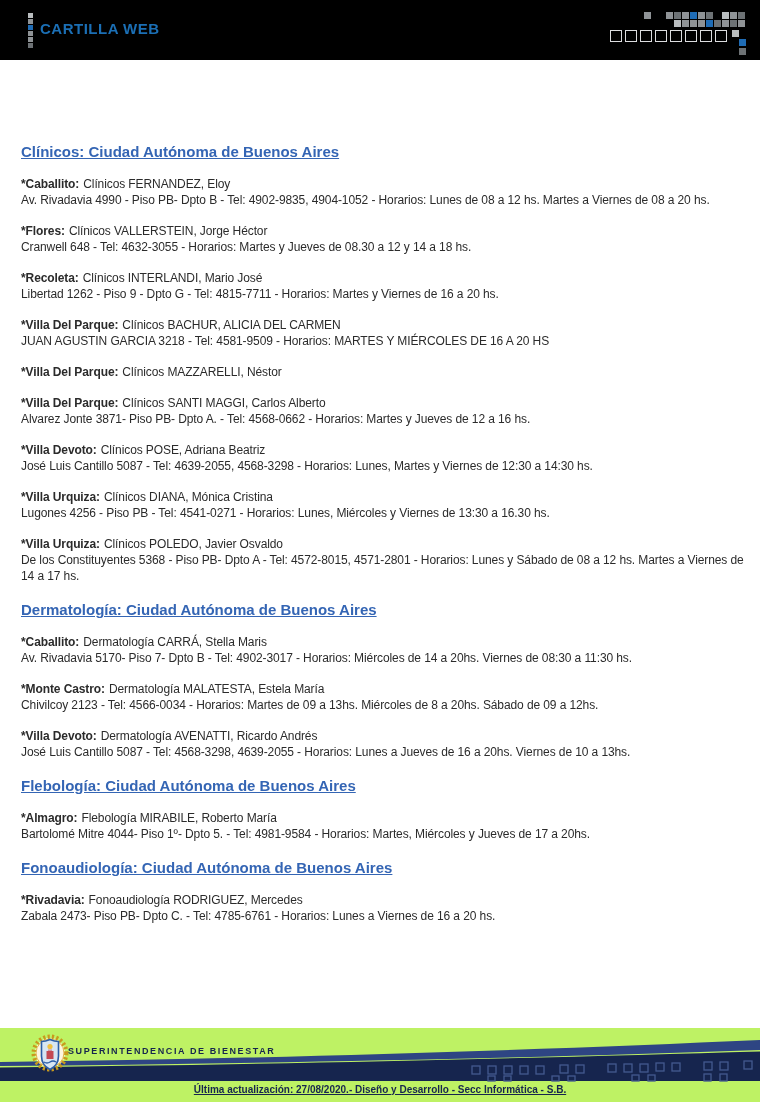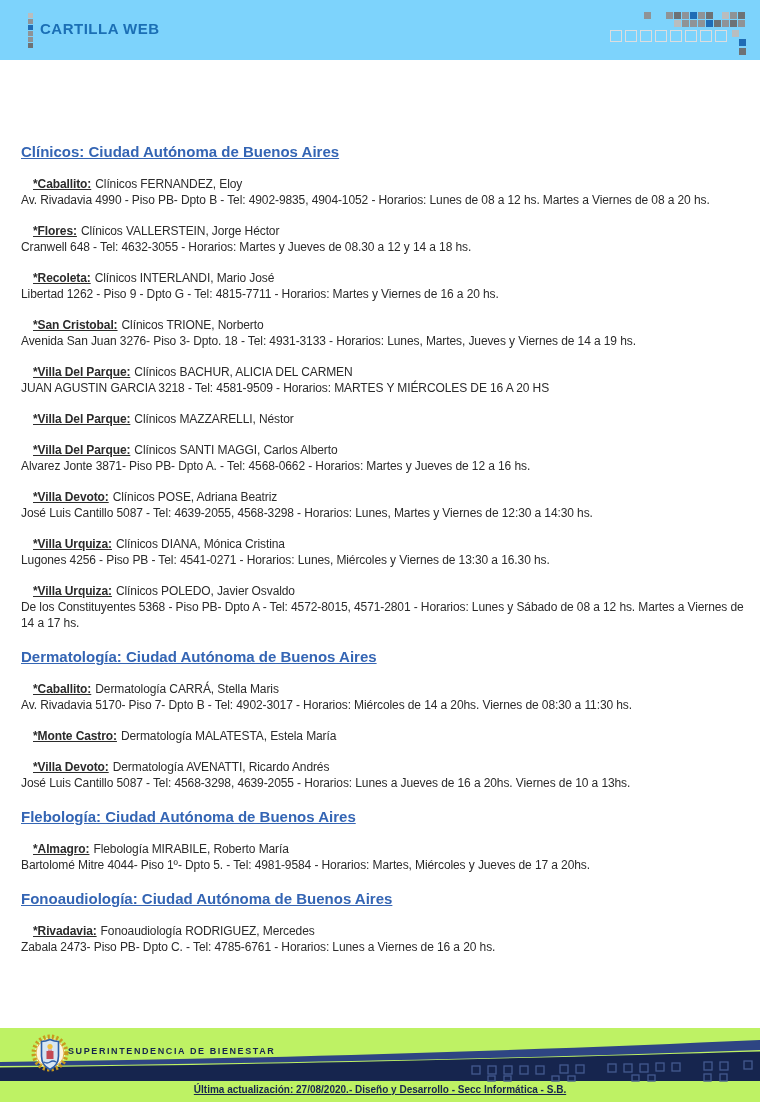--- a/index.html
+++ b/index.html
@@ -10,42 +10,42 @@
     --text-color:#2b2b2b;
   }
   *{box-sizing:border-box;}
   html,body{margin:0;padding:0;}
   body{
     width:760px;height:1102px;position:relative;overflow:hidden;
     background:#ffffff;color:var(--text-color);
     font-family:"Liberation Sans","DejaVu Sans",sans-serif;
   }
   
-  .header{position:relative;height:60px;background:#7dd3fc;}
+  .header{position:relative;height:60px;background:#000000;}
   .hdr-strip{position:absolute;top:13px;left:28px;width:5px;height:36px;}
   .hdr-strip span{position:absolute;left:0;width:5px;height:5px;}
   .page-title{
     position:absolute;left:40px;top:20px;margin:0;
     font-size:15px;font-weight:bold;letter-spacing:.5px;color:var(--brand-blue);
   }
   .hdr-mosaic{position:absolute;top:12px;right:12px;width:138px;height:46px;}
   .sq{position:absolute;width:7px;height:7px;}
   .c-g{background:#8f9396;} .c-G{background:#6d7275;} .c-l{background:#b9bdbf;}
   .c-b{background:#1f6cb5;}
   .c-o{width:12px;height:12px;background:transparent;border:1px solid #dcdddf;}
   
   .content{padding:83px 10px 0 21px;}
   .section-title{
     font-size:15px;line-height:17px;font-weight:bold;margin:17px 0 16px 0;
     color:var(--heading-blue);text-decoration:underline;cursor:pointer;
   }
   .spec-section:first-child .section-title{margin-top:0;}
   .entry{margin:0 0 15px 0;font-size:12px;line-height:16px;letter-spacing:-0.1px;}
   .entry p{margin:0;}
-  .hood{font-weight:bold;text-decoration:underline;margin-left:12px;}
+  .hood{font-weight:bold;}
   .doctor{margin-left:4px;}
   
   .footer{position:absolute;left:0;top:1028px;width:760px;height:74px;background:#bef264;}
   .swoosh{position:absolute;left:0;top:0;width:760px;height:54px;display:block;}
   .logo{position:absolute;left:30px;top:2px;width:40px;height:48px;}
   .org-name{
     position:absolute;left:68px;top:18px;margin:0;
     font-size:9px;font-weight:bold;letter-spacing:1.6px;color:var(--footer-navy);
     white-space:nowrap;
   }
@@ -113,24 +113,20 @@
   <div class="entry">
     <p class="entry-name"><span class="hood">*Flores:</span><span class="doctor">Clínicos VALLERSTEIN, Jorge Héctor</span></p>
     <p class="entry-details">Cranwell 648 - Tel: 4632-3055 - Horarios: Martes y Jueves de 08.30 a 12 y 14 a 18 hs.</p>
   </div>
 
   <div class="entry">
     <p class="entry-name"><span class="hood">*Recoleta:</span><span class="doctor">Clínicos INTERLANDI, Mario José</span></p>
     <p class="entry-details">Libertad 1262 - Piso 9 - Dpto G - Tel: 4815-7711 - Horarios: Martes y Viernes de 16 a 20 hs.</p>
   </div>
 
-  <div class="entry">
-    <p class="entry-name"><span class="hood">*San Cristobal:</span><span class="doctor">Clínicos TRIONE, Norberto</span></p>
-    <p class="entry-details">Avenida San Juan 3276- Piso 3- Dpto. 18 - Tel: 4931-3133 - Horarios: Lunes, Martes, Jueves y Viernes de 14 a 19 hs.</p>
-  </div>
 
   <div class="entry">
     <p class="entry-name"><span class="hood">*Villa Del Parque:</span><span class="doctor">Clínicos BACHUR, ALICIA DEL CARMEN</span></p>
     <p class="entry-details">JUAN AGUSTIN GARCIA 3218 - Tel: 4581-9509 - Horarios: MARTES Y MIÉRCOLES DE 16 A 20 HS</p>
   </div>
 
   <div class="entry">
     <p class="entry-name"><span class="hood">*Villa Del Parque:</span><span class="doctor">Clínicos MAZZARELLI, Néstor</span></p>
   </div>
 
@@ -159,20 +155,21 @@
   <section class="spec-section">
     <h2 class="section-title">Dermatología: Ciudad Autónoma de Buenos Aires</h2>
     <div class="entries">
   <div class="entry">
     <p class="entry-name"><span class="hood">*Caballito:</span><span class="doctor">Dermatología CARRÁ, Stella Maris</span></p>
     <p class="entry-details">Av. Rivadavia 5170- Piso 7- Dpto B - Tel: 4902-3017 - Horarios: Miércoles de 14 a 20hs. Viernes de 08:30 a 11:30 hs.</p>
   </div>
 
   <div class="entry">
     <p class="entry-name"><span class="hood">*Monte Castro:</span><span class="doctor">Dermatología MALATESTA, Estela María</span></p>
+    <p class="entry-details">Chivilcoy 2123 - Tel: 4566-0034 - Horarios: Martes de 09 a 13hs. Miércoles de 8 a 20hs. Sábado de 09 a 12hs.</p>
   </div>
 
   <div class="entry">
     <p class="entry-name"><span class="hood">*Villa Devoto:</span><span class="doctor">Dermatología AVENATTI, Ricardo Andrés</span></p>
     <p class="entry-details">José Luis Cantillo 5087 - Tel: 4568-3298, 4639-2055 - Horarios: Lunes a Jueves de 16 a 20hs. Viernes de 10 a 13hs.</p>
   </div>
 </div>
   </section>
 
   <section class="spec-section">

